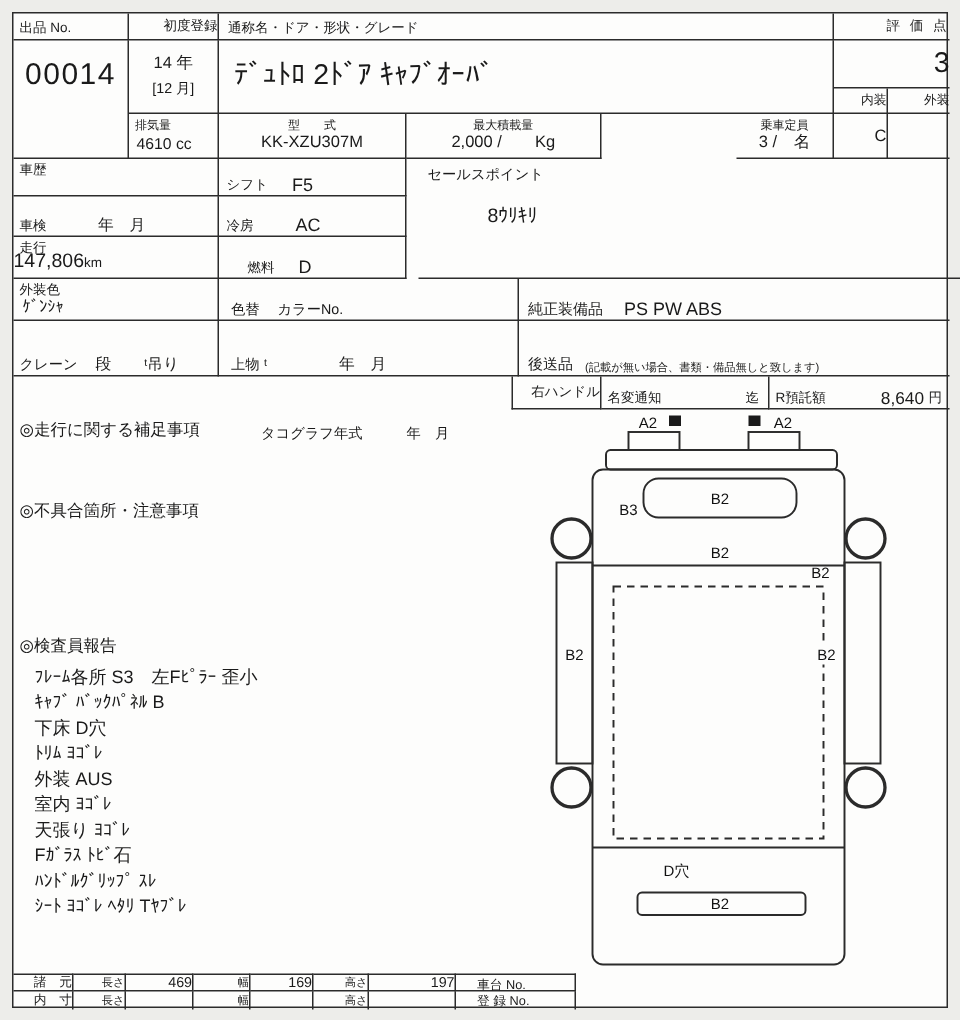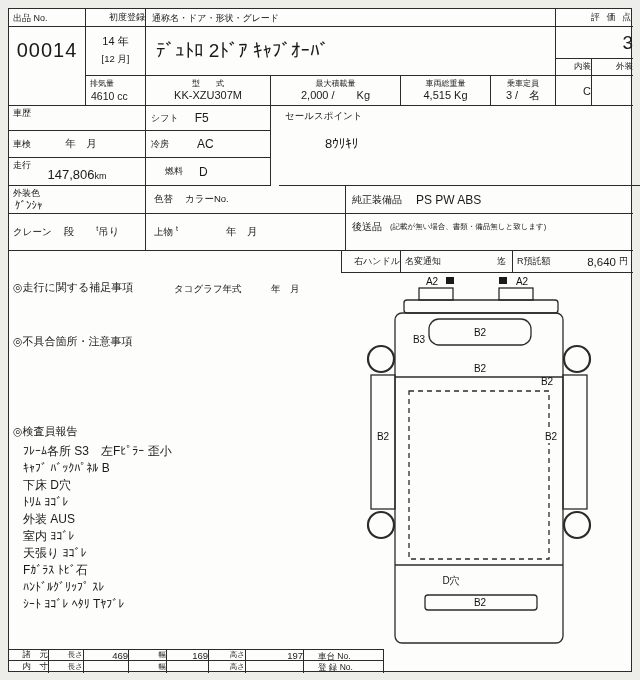--- a/index.html
+++ b/index.html
@@ -12,21 +12,21 @@
   #sheet{
     position:absolute;left:8px;top:8px;width:624px;height:664px;
     background:#fdfdfc;border:1px solid #2b2b2b;box-sizing:border-box;
   }
   .cell{position:absolute;box-sizing:border-box;border-right:1px solid #2b2b2b;border-bottom:1px solid #2b2b2b;}
   .nr{border-right:none}
   .nbb{border-bottom:none}
   .bl{border-left:1px solid #2b2b2b}
   .bt{border-top:1px solid #2b2b2b}
   .ctr{display:flex;align-items:center;justify-content:flex-end;text-align:center}
-  .fr{display:flex;align-items:center}
+  .fr{display:flex;align-items:flex-end}
   .tl{position:absolute;left:4px;top:2px;font-size:9px;line-height:10px}
   .hv{display:flex;flex-direction:column;align-items:center;justify-content:center;padding:2px 0 2px;}
   .hv .h{font-size:8px;line-height:9px}
   .hv .v{font-size:11px;line-height:14px;white-space:pre}
   .abs{position:absolute}
   .supt{font-size:7px;position:relative;top:-4px}
   .rep div{font-size:12px;line-height:17px;white-space:pre}
   .note-title{font-size:11px;line-height:13px}
   svg{position:absolute}
   svg text{font-family:"Liberation Sans","DejaVu Sans",sans-serif}
@@ -79,24 +79,20 @@
     <span class="abs" style="left:5px;bottom:3px;font-size:10.5px">4610 cc</span>
   </div>
   <div class="cell hv" style="left:137px;top:67px;width:125px;height:30px">
     <span class="h">型　　式</span>
     <span class="v">KK-XZU307M</span>
   </div>
   <div class="cell hv" style="left:262px;top:67px;width:130px;height:30px">
     <span class="h">最大積載量</span>
     <span class="v">2,000 /　　Kg</span>
   </div>
-  <div class="cell hv" style="left:392px;top:67px;width:90px;height:30px">
-    <span class="h">車両総重量</span>
-    <span class="v">4,515 Kg</span>
-  </div>
   <div class="cell hv" style="left:482px;top:67px;width:65px;height:30px">
     <span class="h">乗車定員</span>
     <span class="v">3 /　名</span>
   </div>
 
   <div class="cell" style="left:0;top:97px;width:137px;height:25px">
     <span class="tl">車歴</span>
     <span class="abs" style="left:60px;top:7px;font-size:10.5px"></span>
   </div>
   <div class="cell fr" style="left:137px;top:97px;width:125px;height:25px">
@@ -106,21 +102,21 @@
   <div class="cell fr" style="left:0;top:122px;width:137px;height:27px">
     <span style="margin-left:4px;font-size:9px">車検</span>
     <span style="flex:1;text-align:center;margin-right:14px;font-size:10.5px;white-space:pre">年　月</span>
   </div>
   <div class="cell fr" style="left:137px;top:122px;width:125px;height:27px">
     <span style="margin-left:5px;font-size:9px">冷房</span>
     <span style="margin-left:28px;font-size:12px">AC</span>
   </div>
   <div class="cell" style="left:0;top:149px;width:137px;height:28px">
     <span class="tl">走行</span>
-    <div class="abs" style="left:0;right:0;bottom:2px;text-align:center">
+    <div class="abs" style="left:0;right:0;bottom:2px;">
       <span style="font-size:13px">147,806</span><span style="font-size:9px">km</span>
     </div>
   </div>
   <div class="cell fr" style="left:137px;top:149px;width:125px;height:28px">
     <span style="margin-left:19px;font-size:9px">燃料</span>
     <span style="margin-left:16px;font-size:12px">D</span>
   </div>
   <div class="cell nr" style="left:270px;top:97px;width:362px;height:80px">
     <span class="abs" style="left:6px;top:4px;font-size:9.5px">セールスポイント</span>
     <span class="abs" style="left:46px;top:30px;font-size:13px">8ｳﾘｷﾘ</span>
@@ -141,21 +137,21 @@
     <span style="margin-left:4px;font-size:9.5px">クレーン</span>
     <span style="margin-left:12px;font-size:10.5px">段</span>
     <span class="supt" style="margin-left:22px">t</span>
     <span style="font-size:10.5px">吊り</span>
   </div>
   <div class="cell fr" style="left:137px;top:205px;width:200px;height:37px">
     <span style="margin-left:8px;font-size:9.5px">上物</span>
     <span class="supt" style="margin-left:3px">t</span>
     <span style="margin-left:48px;font-size:10.5px;white-space:pre">年　月</span>
   </div>
-  <div class="cell nr" style="left:337px;top:205px;width:287px;height:37px;display:flex;align-items:flex-start;padding-top:6px">
+  <div class="cell nr" style="left:337px;top:205px;width:287px;height:37px;display:flex;align-items:flex-end;padding-top:6px">
     <span style="margin-left:6px;font-size:10px">後送品</span>
     <span style="margin-left:8px;margin-top:2px;font-size:7.5px">(記載が無い場合、書類・備品無しと致します)</span>
   </div>
 
   <div class="cell ctr bl" style="left:332px;top:242px;width:60px;height:22px;font-size:9px">
     <span>右ハンドル</span>
   </div>
   <div class="cell fr" style="left:392px;top:242px;width:112px;height:22px">
     <span style="margin-left:4px;font-size:9px">名変通知</span>
     <span style="flex:1"></span>

